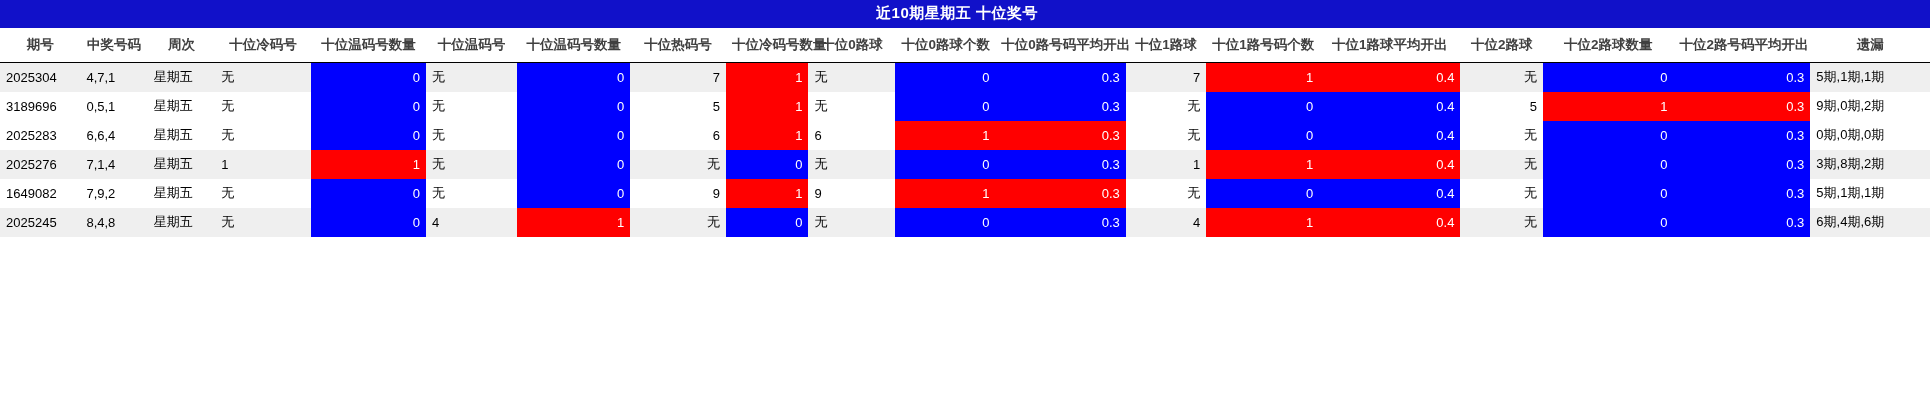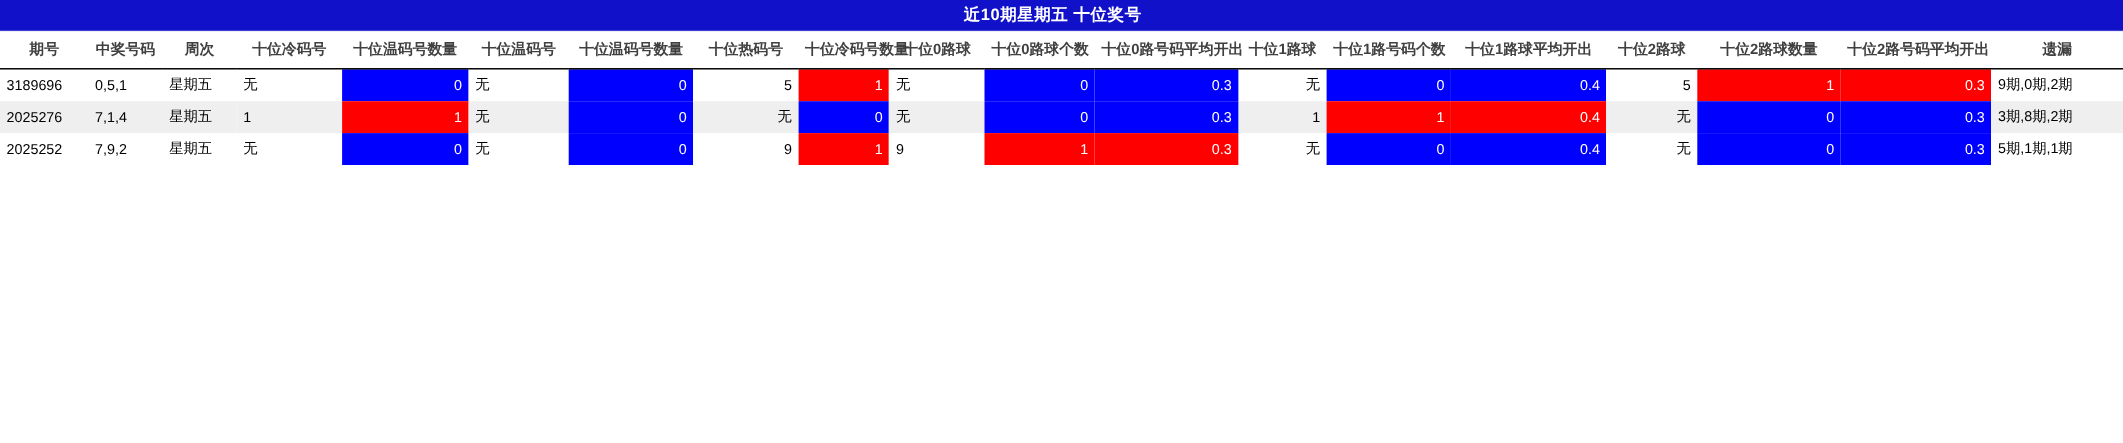--- a/index.html
+++ b/index.html
@@ -129,20 +129,41 @@
         <th>十位1路球</th>
         <th>十位1路号码个数</th>
         <th>十位1路球平均开出</th>
         <th>十位2路球</th>
         <th>十位2路球数量</th>
         <th>十位2路号码平均开出</th>
         <th>遗漏</th>
       </tr>
     </thead>
     <tbody id="tbody">
+        <tr class="row-even">
+          <td class="align-l">2025304</td>
+          <td class="align-l">4,7,1</td>
+          <td class="align-l">星期五</td>
+          <td class="align-l">无</td>
+          <td class="align-r c-blue">0</td>
+          <td class="align-l">无</td>
+          <td class="align-r c-blue">0</td>
+          <td class="align-r">7</td>
+          <td class="align-r c-red">1</td>
+          <td class="align-l">无</td>
+          <td class="align-r c-blue">0</td>
+          <td class="align-r c-blue">0.3</td>
+          <td class="align-r">7</td>
+          <td class="align-r c-red">1</td>
+          <td class="align-r c-red">0.4</td>
+          <td class="align-r">无</td>
+          <td class="align-r c-blue">0</td>
+          <td class="align-r c-blue">0.3</td>
+          <td class="align-l">5期,1期,1期</td>
+        </tr>
         <tr class="row-odd">
           <td class="align-l">3189696</td>
           <td class="align-l">0,5,1</td>
           <td class="align-l">星期五</td>
           <td class="align-l">无</td>
           <td class="align-r c-blue">0</td>
           <td class="align-l">无</td>
           <td class="align-r c-blue">0</td>
           <td class="align-r">5</td>
           <td class="align-r c-red">1</td>
@@ -150,20 +171,41 @@
           <td class="align-r c-blue">0</td>
           <td class="align-r c-blue">0.3</td>
           <td class="align-r">无</td>
           <td class="align-r c-blue">0</td>
           <td class="align-r c-blue">0.4</td>
           <td class="align-r">5</td>
           <td class="align-r c-red">1</td>
           <td class="align-r c-red">0.3</td>
           <td class="align-l">9期,0期,2期</td>
         </tr>
+        <tr class="row-odd">
+          <td class="align-l">2025283</td>
+          <td class="align-l">6,6,4</td>
+          <td class="align-l">星期五</td>
+          <td class="align-l">无</td>
+          <td class="align-r c-blue">0</td>
+          <td class="align-l">无</td>
+          <td class="align-r c-blue">0</td>
+          <td class="align-r">6</td>
+          <td class="align-r c-red">1</td>
+          <td class="align-l">6</td>
+          <td class="align-r c-red">1</td>
+          <td class="align-r c-red">0.3</td>
+          <td class="align-r">无</td>
+          <td class="align-r c-blue">0</td>
+          <td class="align-r c-blue">0.4</td>
+          <td class="align-r">无</td>
+          <td class="align-r c-blue">0</td>
+          <td class="align-r c-blue">0.3</td>
+          <td class="align-l">0期,0期,0期</td>
+        </tr>
         <tr class="row-even">
           <td class="align-l">2025276</td>
           <td class="align-l">7,1,4</td>
           <td class="align-l">星期五</td>
           <td class="align-l">1</td>
           <td class="align-r c-red">1</td>
           <td class="align-l">无</td>
           <td class="align-r c-blue">0</td>
           <td class="align-r">无</td>
           <td class="align-r c-blue">0</td>
@@ -172,35 +214,56 @@
           <td class="align-r c-blue">0.3</td>
           <td class="align-r">1</td>
           <td class="align-r c-red">1</td>
           <td class="align-r c-red">0.4</td>
           <td class="align-r">无</td>
           <td class="align-r c-blue">0</td>
           <td class="align-r c-blue">0.3</td>
           <td class="align-l">3期,8期,2期</td>
         </tr>
         <tr class="row-odd">
-          <td class="align-l">2025252</td>
+          <td class="align-l">1649082</td>
           <td class="align-l">7,9,2</td>
           <td class="align-l">星期五</td>
           <td class="align-l">无</td>
           <td class="align-r c-blue">0</td>
           <td class="align-l">无</td>
           <td class="align-r c-blue">0</td>
           <td class="align-r">9</td>
           <td class="align-r c-red">1</td>
           <td class="align-l">9</td>
           <td class="align-r c-red">1</td>
           <td class="align-r c-red">0.3</td>
           <td class="align-r">无</td>
           <td class="align-r c-blue">0</td>
           <td class="align-r c-blue">0.4</td>
           <td class="align-r">无</td>
           <td class="align-r c-blue">0</td>
           <td class="align-r c-blue">0.3</td>
           <td class="align-l">5期,1期,1期</td>
+        </tr>
+        <tr class="row-even">
+          <td class="align-l">2025245</td>
+          <td class="align-l">8,4,8</td>
+          <td class="align-l">星期五</td>
+          <td class="align-l">无</td>
+          <td class="align-r c-blue">0</td>
+          <td class="align-l">4</td>
+          <td class="align-r c-red">1</td>
+          <td class="align-r">无</td>
+          <td class="align-r c-blue">0</td>
+          <td class="align-l">无</td>
+          <td class="align-r c-blue">0</td>
+          <td class="align-r c-blue">0.3</td>
+          <td class="align-r">4</td>
+          <td class="align-r c-red">1</td>
+          <td class="align-r c-red">0.4</td>
+          <td class="align-r">无</td>
+          <td class="align-r c-blue">0</td>
+          <td class="align-r c-blue">0.3</td>
+          <td class="align-l">6期,4期,6期</td>
         </tr>
       </tbody>
   </table>
 </div>
 
 </body></html>

